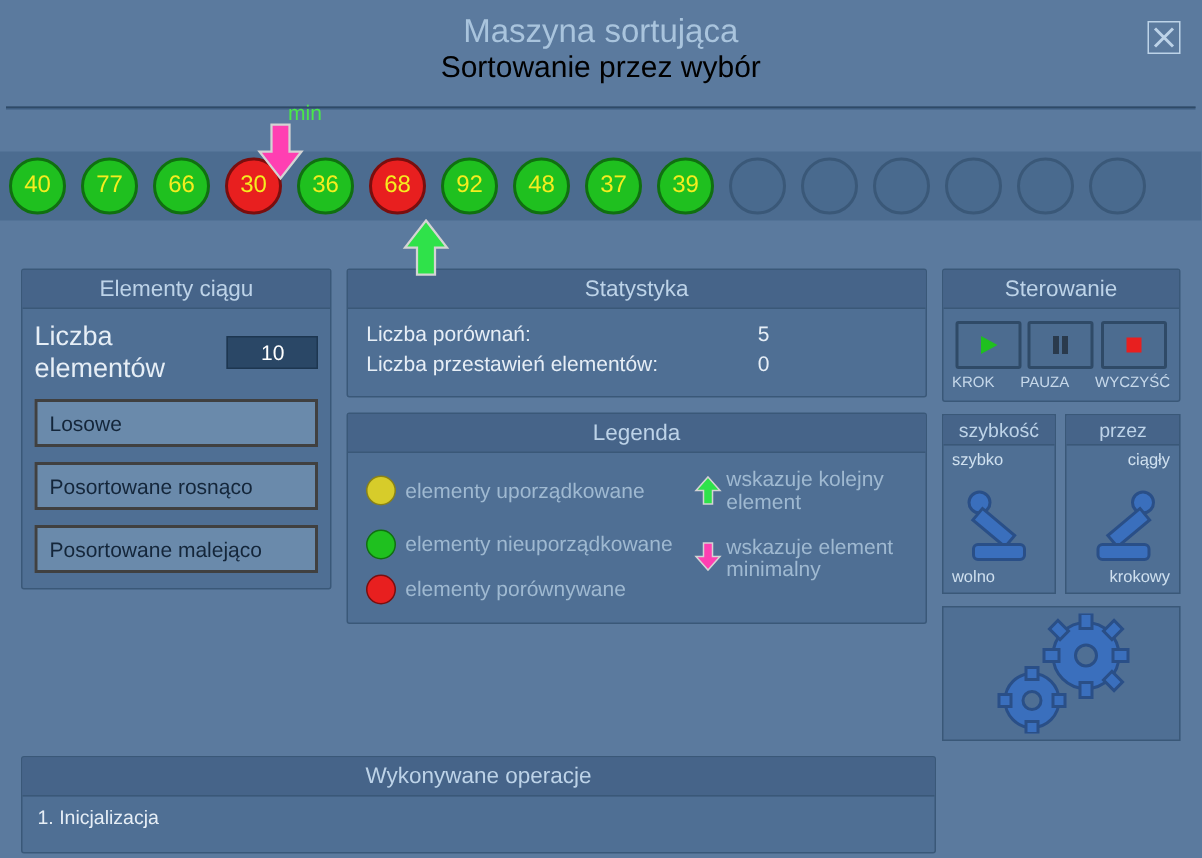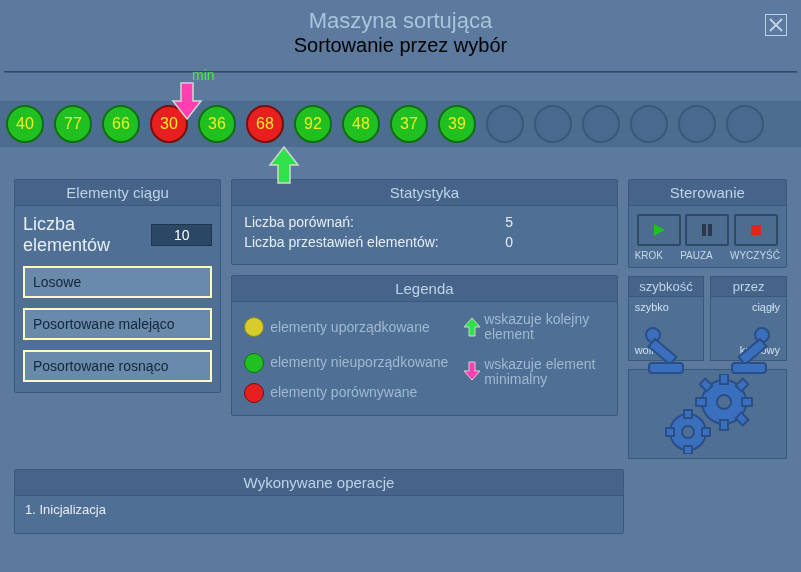--- a/index.html
+++ b/index.html
@@ -120,21 +120,21 @@
     text-align: center;
     padding: 2px 0;
     font-size: 14px;
     border: 1px solid #1d3650;
   }
   .action-btn {
     display: block;
     width: calc(100% - 16px);
     margin: 0 8px 10px 8px;
     background: #6a8aab;
-    border: 2px solid #fef9c3;
+    border: 2px solid #404040;
     padding: 6px 8px;
     text-align: left;
     font-size: 14px;
     color: #14263a;
     cursor: pointer;
   }
   
   .col-mid { width: 388px; display: flex; flex-direction: column; gap: 10px; }
   .stats-body { padding: 8px 12px 10px 12px; font-size: 14px; color: #e6eef6; }
   .stats-body .srow { display: flex; margin-bottom: 4px; gap: 31px; }
@@ -180,21 +180,21 @@
   }
   .slider-panel {
     display: flex;
     gap: 6px;
   }
   .slider-box {
     flex: 1;
     background: #4f6f94;
     border: 1px solid #3a5878;
     position: relative;
-    height: 85px;
+    height: 120px;
   }
   .slider-box .stitle {
     background: #466489;
     text-align: center;
     font-size: 13px;
     padding: 2px 0;
     border-bottom: 1px solid #3a5878;
   }
   .slider-box .corner {
     position: absolute;
@@ -279,22 +279,22 @@
 <div class="panels">
 
   <div class="col-left">
     <div class="panel elements-panel">
       <div class="panel-title">Elementy ciągu</div>
       <div class="row">
         <span class="label">Liczba elementów</span>
         <span class="numbox">10</span>
       </div>
       <button class="action-btn">Losowe</button>
+      <button class="action-btn">Posortowane rosnąco</button>
       <button class="action-btn">Posortowane malejąco</button>
-      <button class="action-btn">Posortowane rosnąco</button>
     </div>
   </div>
 
   <div class="col-mid">
     <div class="panel">
       <div class="panel-title">Statystyka</div>
       <div class="stats-body" id="stats-body">
           <div class="srow">
             <span class="slabel">Liczba porównań:</span>
             <span>5</span>

